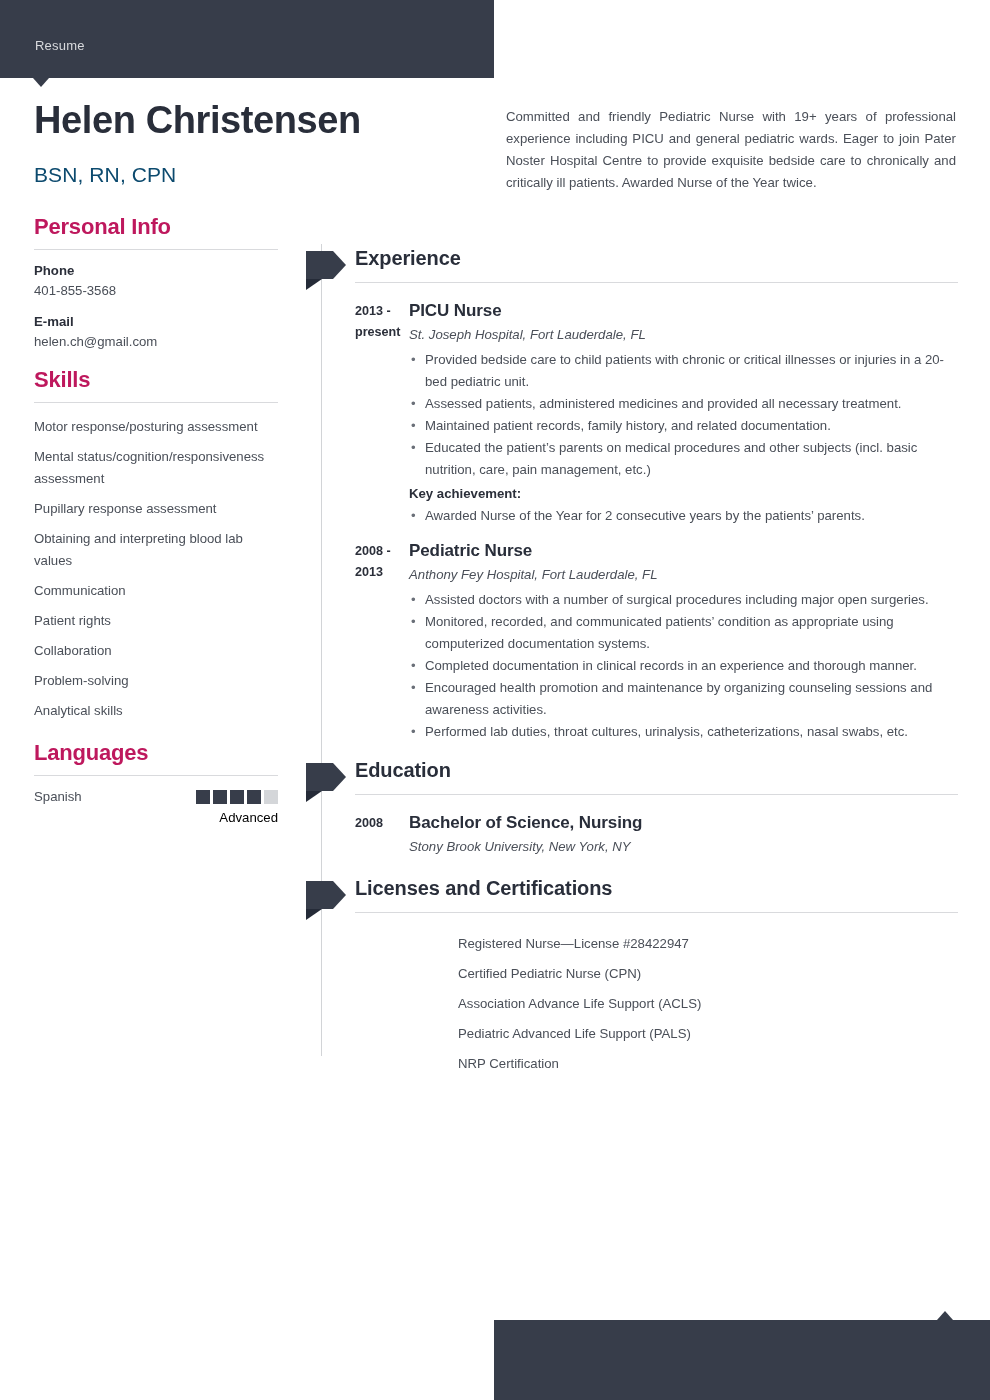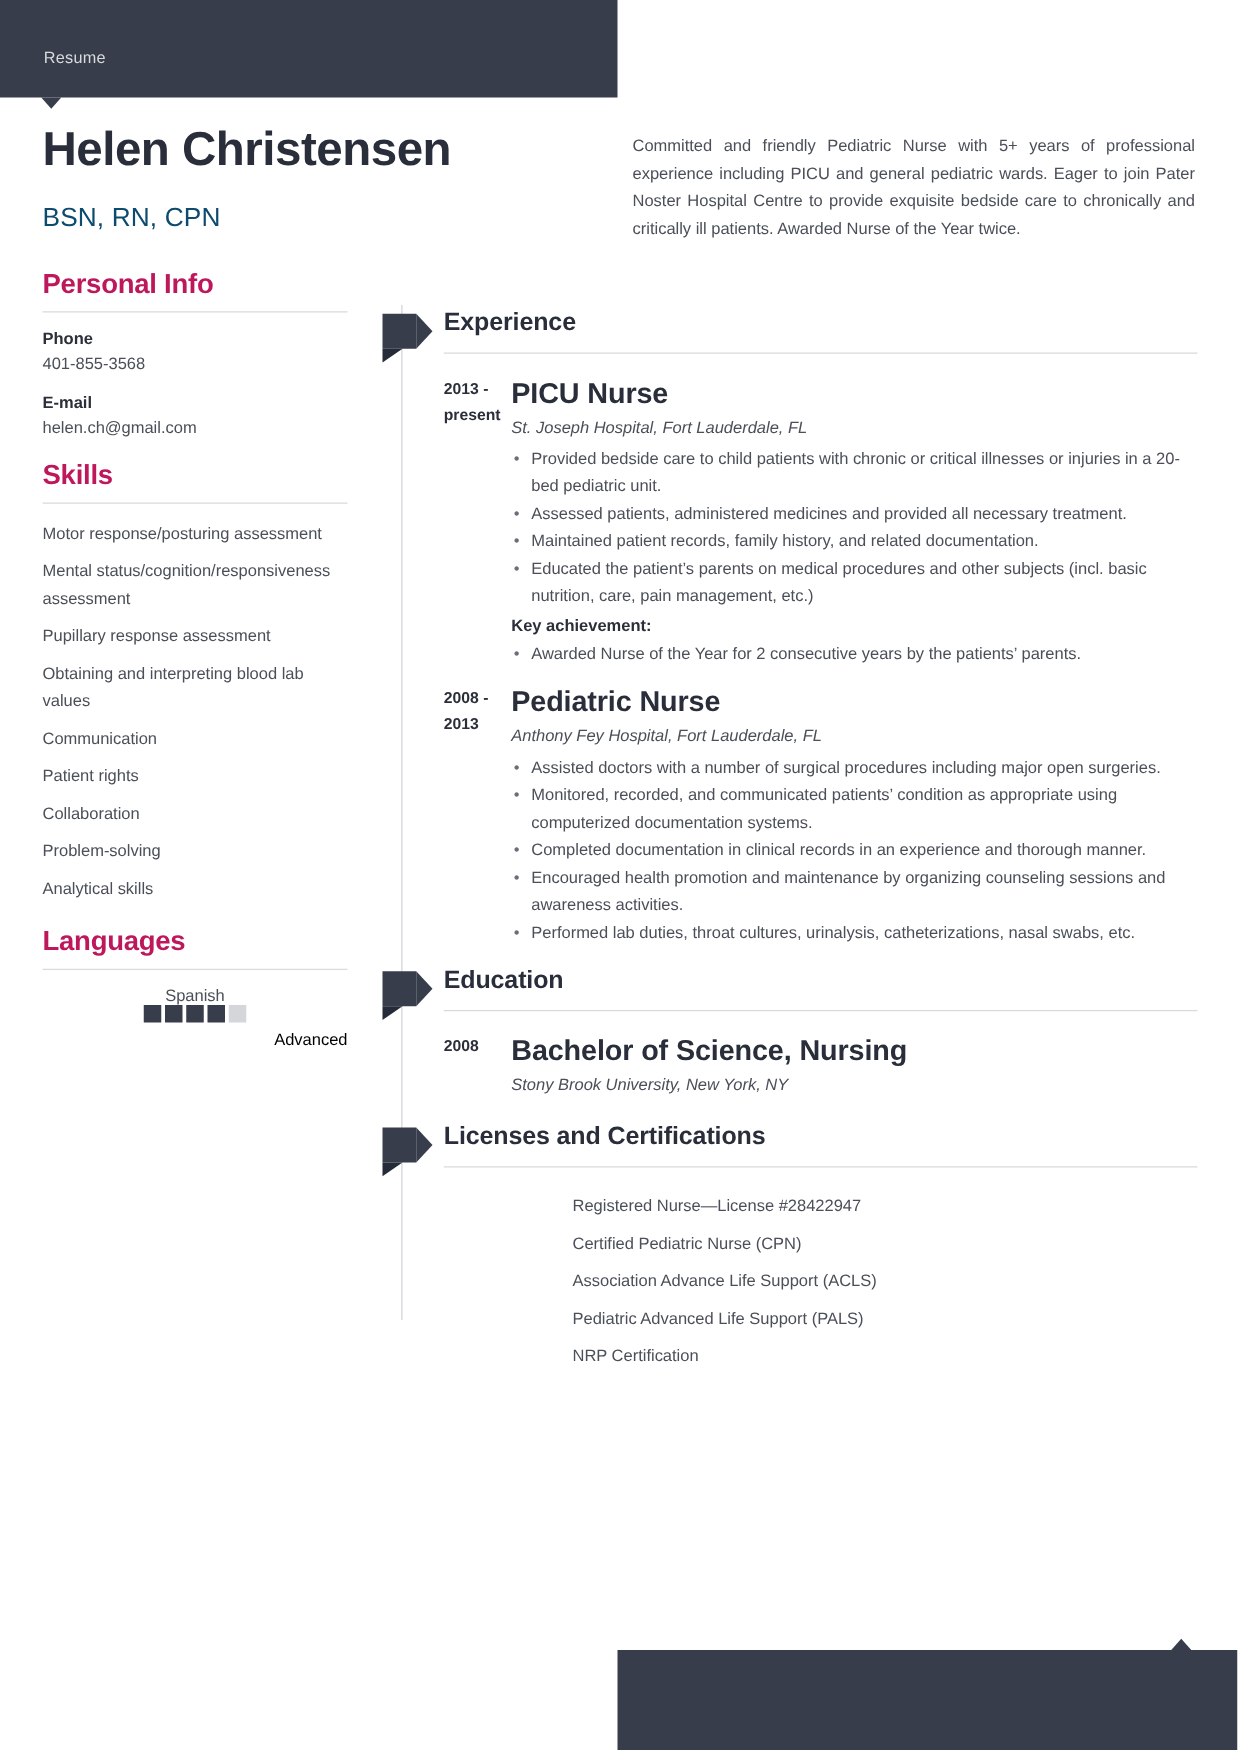--- a/index.html
+++ b/index.html
@@ -135,21 +135,20 @@
     line-height: 22px;
     margin-bottom: 8px;
   }
 
   .lang-row {
     display: flex;
     align-items: center;
     justify-content: space-between;
     font-size: 13.2px;
     color: #4a4f58;
-    flex-direction: column;
   }
   .lang-dots { display: flex; gap: 3px; }
   .dot {
     width: 14px;
     height: 14px;
     background: #d4d6d9;
   }
   .dot.on { background: #373d4a; }
   .lang-level {
     text-align: right;
@@ -233,21 +232,21 @@
     flex: 0 0 103px;
     padding-left: 49px;
     box-sizing: border-box;
     font-size: 12.6px;
     font-weight: bold;
     color: #2b2f3a;
     line-height: 21px;
   }
   .entry-body { flex: 1; }
   .entry-role {
-    font-size: 23px;
+    font-size: 17px;
     font-weight: bold;
     color: #292e3a;
     margin: 0 0 6px 0;
     letter-spacing: -0.1px;
   }
   .entry-org {
     font-size: 13.2px;
     font-style: italic;
     color: #4a4f58;
     margin: 0 0 7px 0;
@@ -296,21 +295,21 @@
 <body>
 
 <div class="top-band"></div>
 <div class="top-band-label">Resume</div>
 <div class="top-notch"></div>
 
 <div class="name-block">
   <h1 class="full-name">Helen Christensen</h1>
   <div class="job-title">BSN, RN, CPN</div>
 </div>
-<div class="summary">Committed and friendly Pediatric Nurse with 5+ years of professional experience including PICU and general pediatric wards. Eager to join Pater Noster Hospital Centre to provide exquisite bedside care to chronically and critically ill patients. Awarded Nurse of the Year twice.</div>
+<div class="summary">Committed and friendly Pediatric Nurse with 19+ years of professional experience including PICU and general pediatric wards. Eager to join Pater Noster Hospital Centre to provide exquisite bedside care to chronically and critically ill patients. Awarded Nurse of the Year twice.</div>
 
 <div class="left-col">
 
   <div class="side-section">
     <div class="side-heading">Personal Info</div>
     <div class="side-rule"></div>
     <div>
       <div class="contact-label">Phone</div>
       <div class="contact-value">401-855-3568</div>
     </div>

